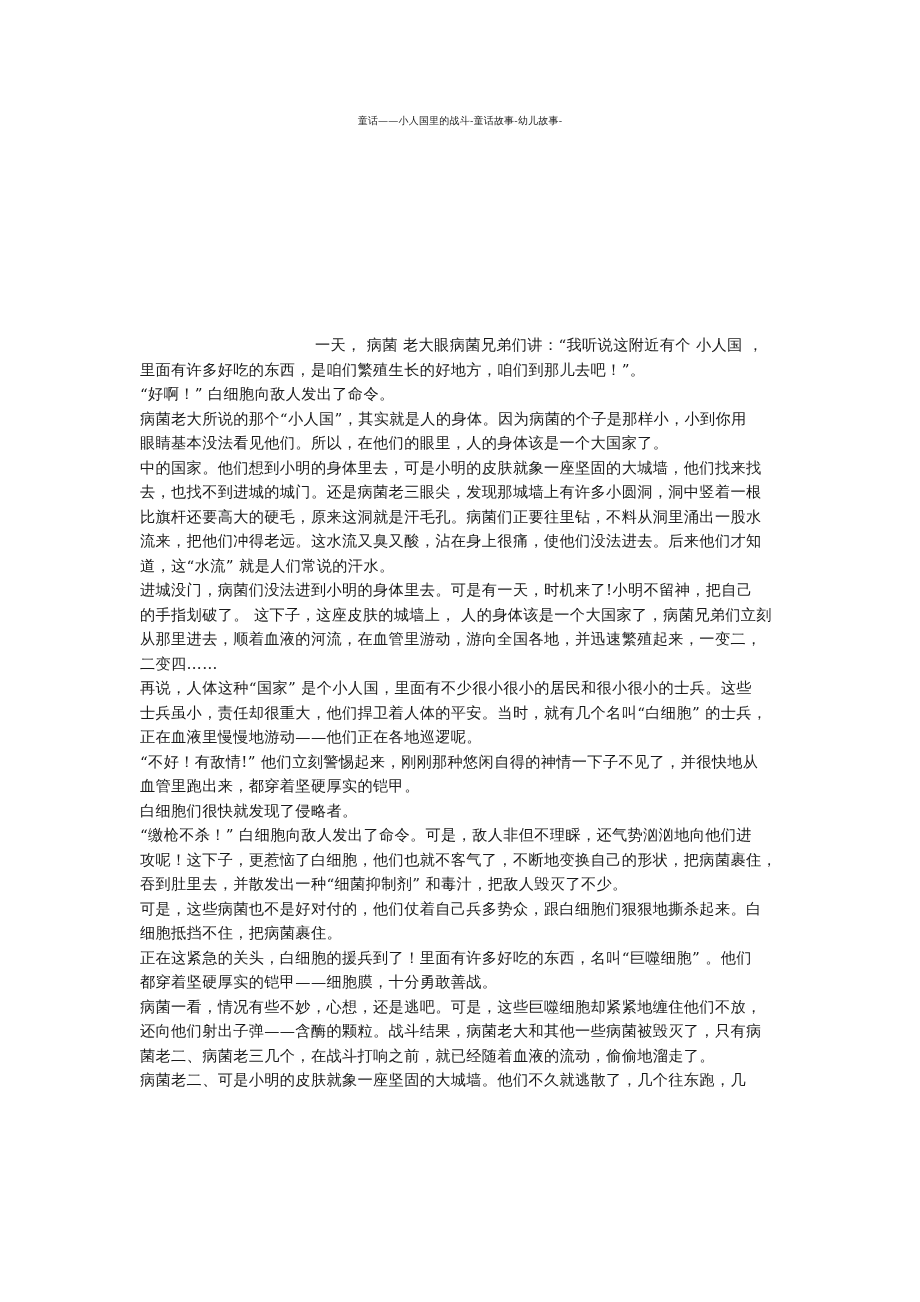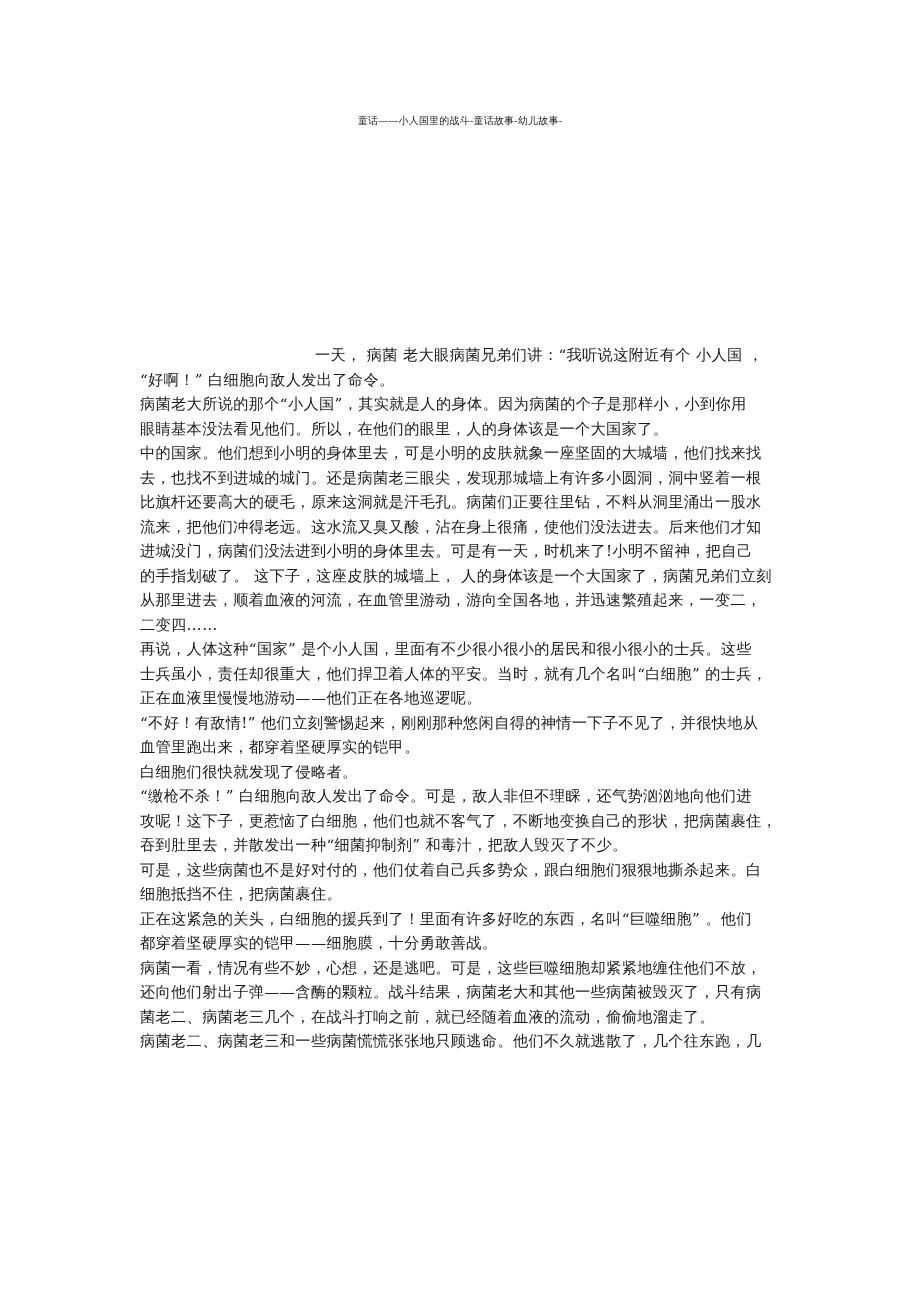--- a/index.html
+++ b/index.html
@@ -1,52 +1,54 @@
 <!DOCTYPE html>
 <html><head>
   <meta charset="utf-8">
   <style>
     html, body { margin: 0; padding: 0; background: #ffffff; }
     body { width: 920px; height: 1302px; position: relative; overflow: hidden;
            font-family: "DejaVu Serif", "Liberation Serif", serif; color: #1a1a1a; }
     .title { position: absolute; top: 114px; left: 0; width: 920px; text-align: center;
              font-size: 10px; letter-spacing: 0.2px; }
-    .body-text { position: absolute; top: 343px; left: 140px; width: 646px; }
+    .body-text { position: absolute; top: 333px; left: 140px; width: 646px; }
     .line { font-size: 15.2px; line-height: 24.5px; height: 24.5px; white-space: nowrap;
             letter-spacing: 0.35px; }
     .line.indent { padding-left: 175px; }
   </style>
 </head>
 <body>
 
 <div class="title">童话——小人国里的战斗-童话故事-幼儿故事-</div>
 
 <div class="body-text">
   <div class="line indent">一天，  病菌  老大眼病菌兄弟们讲：“我听说这附近有个  小人国  ，</div>
+  <div class="line">里面有许多好吃的东西，是咱们繁殖生长的好地方，咱们到那儿去吧！”。</div>
   <div class="line">“好啊！”  白细胞向敌人发出了命令。</div>
   <div class="line">病菌老大所说的那个“小人国”，其实就是人的身体。因为病菌的个子是那样小，小到你用</div>
   <div class="line">眼睛基本没法看见他们。所以，在他们的眼里，人的身体该是一个大国家了。</div>
   <div class="line">中的国家。他们想到小明的身体里去，可是小明的皮肤就象一座坚固的大城墙，他们找来找</div>
   <div class="line">去，也找不到进城的城门。还是病菌老三眼尖，发现那城墙上有许多小圆洞，洞中竖着一根</div>
   <div class="line">比旗杆还要高大的硬毛，原来这洞就是汗毛孔。病菌们正要往里钻，不料从洞里涌出一股水</div>
   <div class="line">流来，把他们冲得老远。这水流又臭又酸，沾在身上很痛，使他们没法进去。后来他们才知</div>
+  <div class="line">道，这“水流” 就是人们常说的汗水。</div>
   <div class="line">进城没门，病菌们没法进到小明的身体里去。可是有一天，时机来了!小明不留神，把自己</div>
   <div class="line">的手指划破了。 这下子，这座皮肤的城墙上，  人的身体该是一个大国家了，病菌兄弟们立刻</div>
   <div class="line">从那里进去，顺着血液的河流，在血管里游动，游向全国各地，并迅速繁殖起来，一变二，</div>
   <div class="line">二变四……</div>
   <div class="line">再说，人体这种“国家” 是个小人国，里面有不少很小很小的居民和很小很小的士兵。这些</div>
   <div class="line">士兵虽小，责任却很重大，他们捍卫着人体的平安。当时，就有几个名叫“白细胞” 的士兵，</div>
   <div class="line">正在血液里慢慢地游动——他们正在各地巡逻呢。</div>
   <div class="line">“不好！有敌情!” 他们立刻警惕起来，刚刚那种悠闲自得的神情一下子不见了，并很快地从</div>
   <div class="line">血管里跑出来，都穿着坚硬厚实的铠甲。</div>
   <div class="line">白细胞们很快就发现了侵略者。</div>
   <div class="line">“缴枪不杀！” 白细胞向敌人发出了命令。可是，敌人非但不理睬，还气势汹汹地向他们进</div>
   <div class="line">攻呢！这下子，更惹恼了白细胞，他们也就不客气了，不断地变换自己的形状，把病菌裹住，</div>
   <div class="line">吞到肚里去，并散发出一种“细菌抑制剂” 和毒汁，把敌人毁灭了不少。</div>
   <div class="line">可是，这些病菌也不是好对付的，他们仗着自己兵多势众，跟白细胞们狠狠地撕杀起来。白</div>
   <div class="line">细胞抵挡不住，把病菌裹住。</div>
   <div class="line">正在这紧急的关头，白细胞的援兵到了！里面有许多好吃的东西，名叫“巨噬细胞” 。他们</div>
   <div class="line">都穿着坚硬厚实的铠甲——细胞膜，十分勇敢善战。</div>
   <div class="line">病菌一看，情况有些不妙，心想，还是逃吧。可是，这些巨噬细胞却紧紧地缠住他们不放，</div>
   <div class="line">还向他们射出子弹——含酶的颗粒。战斗结果，病菌老大和其他一些病菌被毁灭了，只有病</div>
   <div class="line">菌老二、病菌老三几个，在战斗打响之前，就已经随着血液的流动，偷偷地溜走了。</div>
-  <div class="line">病菌老二、病菌老三和一些病菌慌慌张张地只顾逃命。他们不久就逃散了，几个往东跑，几</div>
+  <div class="line">病菌老二、可是小明的皮肤就象一座坚固的大城墙。他们不久就逃散了，几个往东跑，几</div>
 </div>
 
 </body></html>

